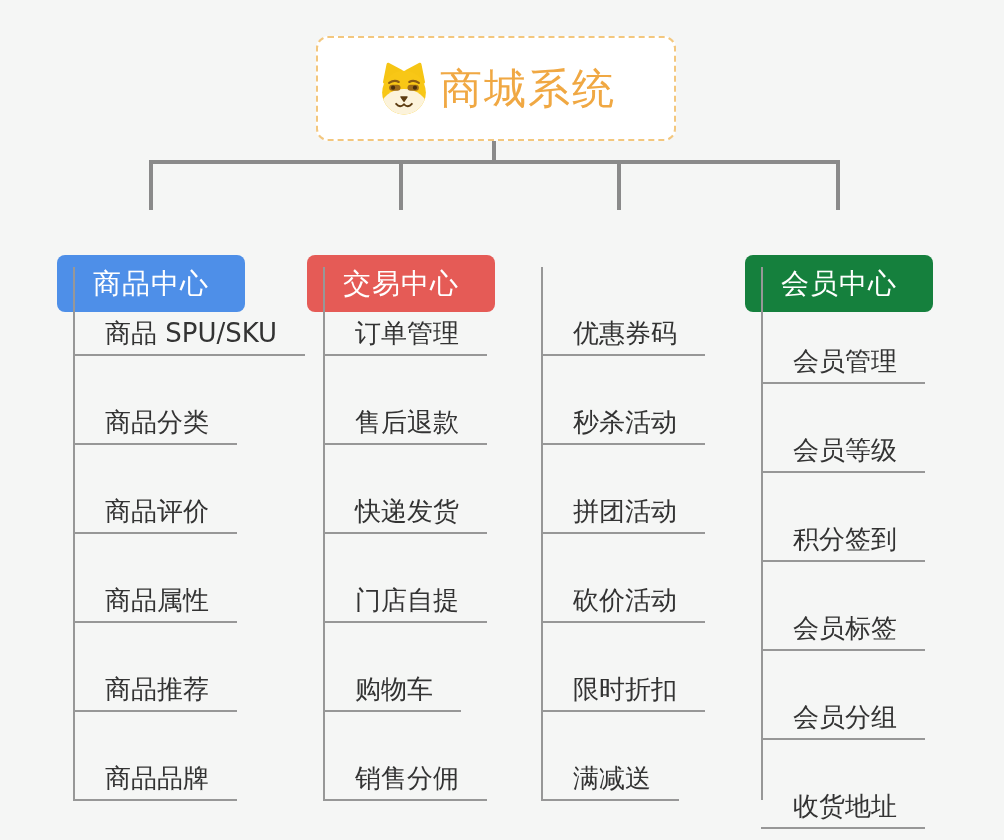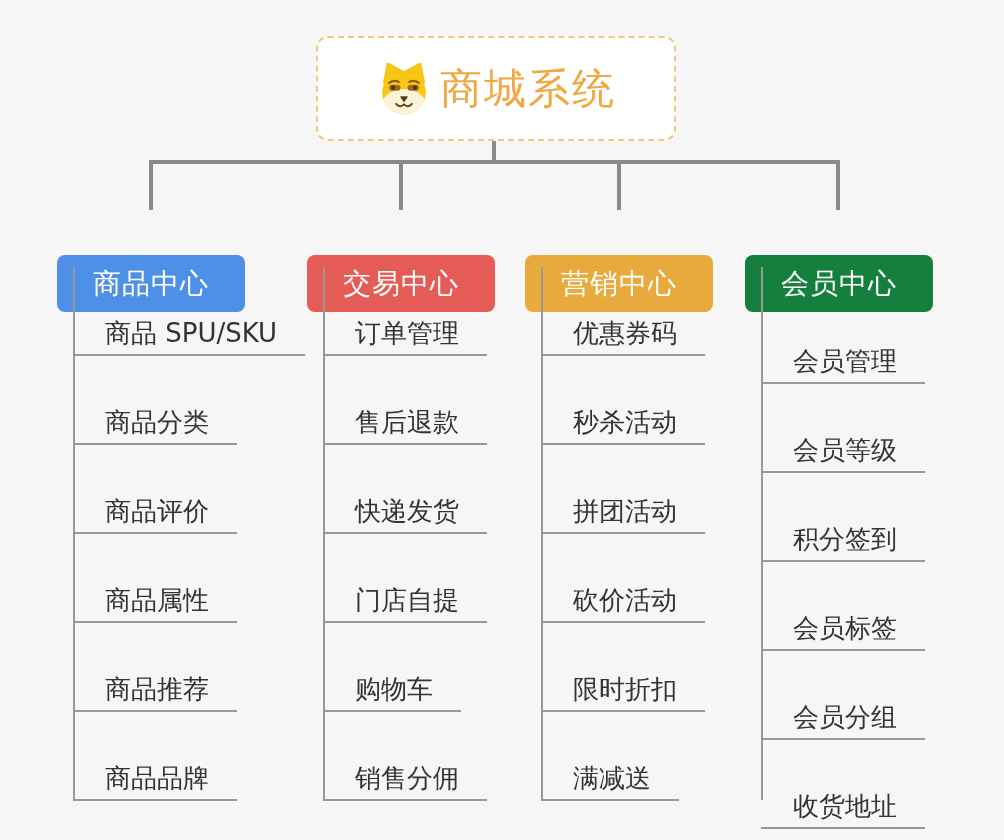--- a/index.html
+++ b/index.html
@@ -119,21 +119,20 @@
 
   <div class="cline stub"></div>
   <div class="cline bus"></div>
   <div class="cline drop d0"></div>
   <div class="cline drop d1"></div>
   <div class="cline drop d2"></div>
   <div class="cline drop d3"></div>
 
   <div class="branch b0" style="background: rgb(78, 143, 232);">商品中心</div>
   <div class="branch b1" style="background: rgb(229, 91, 86);">交易中心</div>
-  <div class="branch b2" style="background: rgb(232, 169, 61);">营销中心</div>
   <div class="branch b3" style="background: #15803d;">会员中心</div>
 
   <div class="trunk t0"></div>
   <div class="trunk t1"></div>
   <div class="trunk t2"></div>
   <div class="trunk t3"></div>
 
   <div class="leaf c0 r0">商品 SPU/SKU</div>
   <div class="leaf c0 r1">商品分类</div>
   <div class="leaf c0 r2">商品评价</div>

